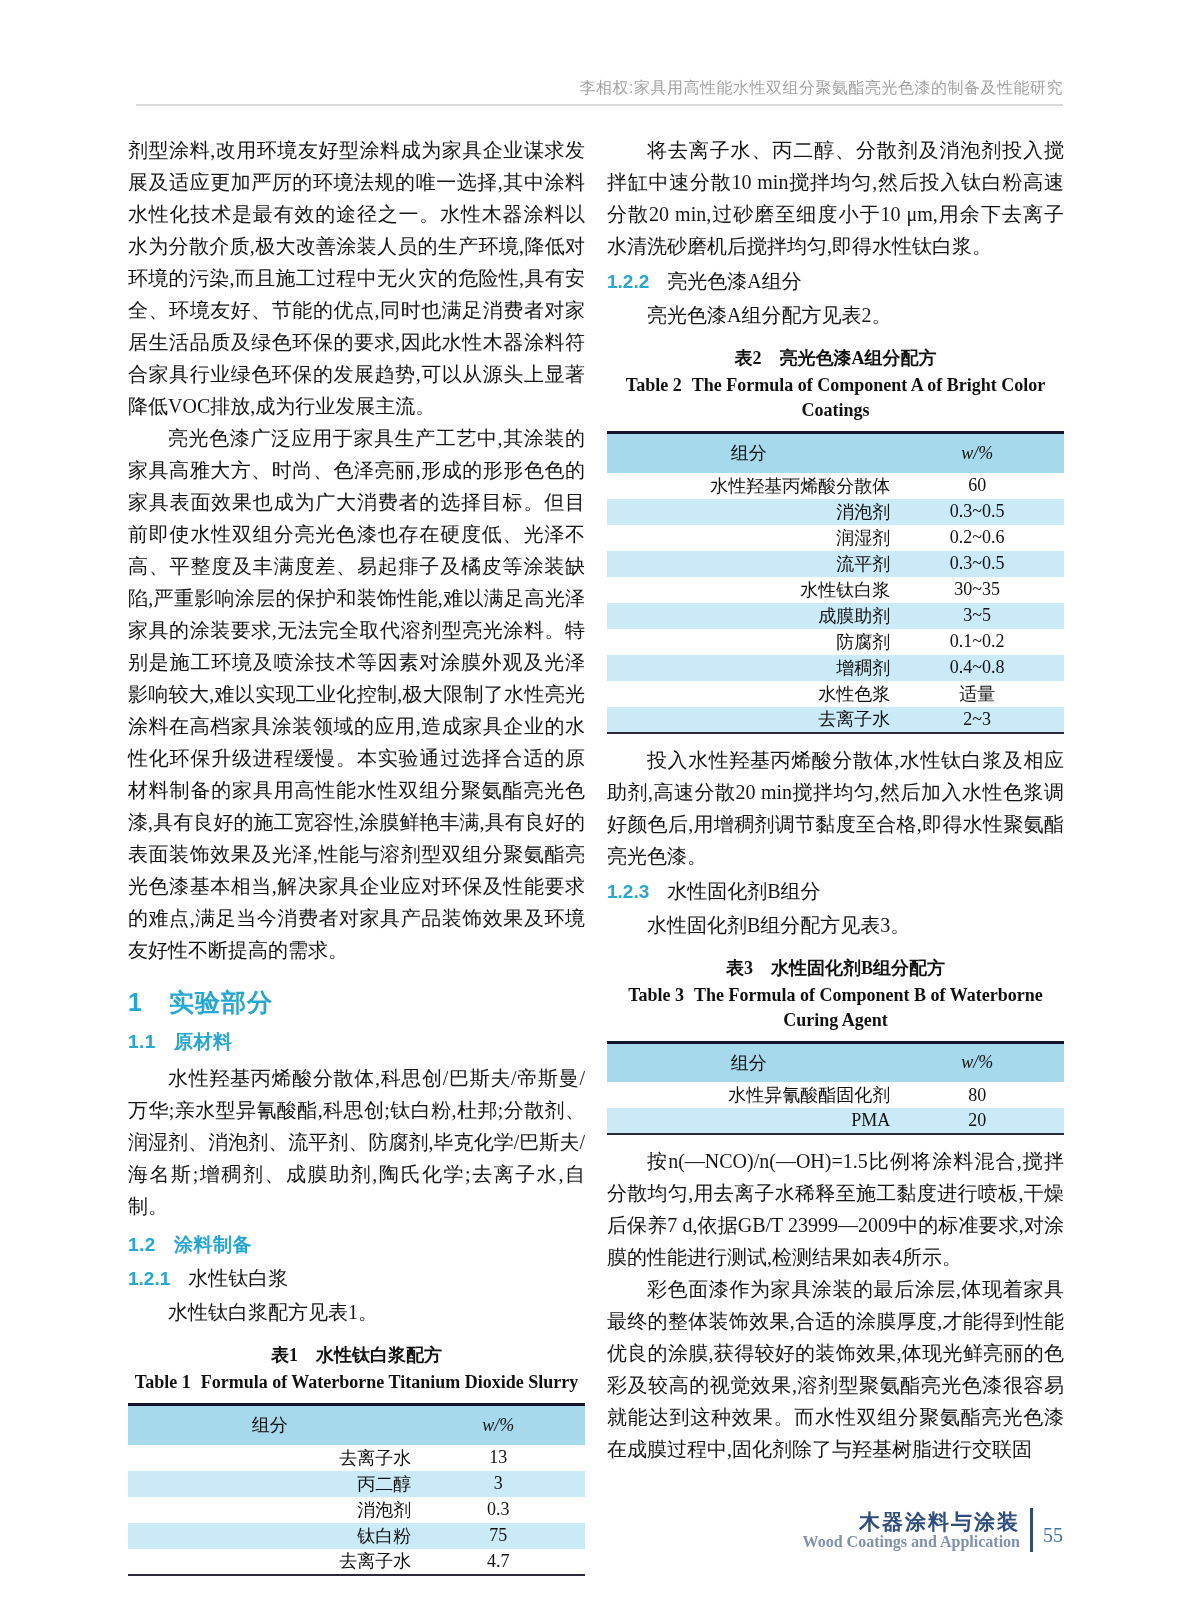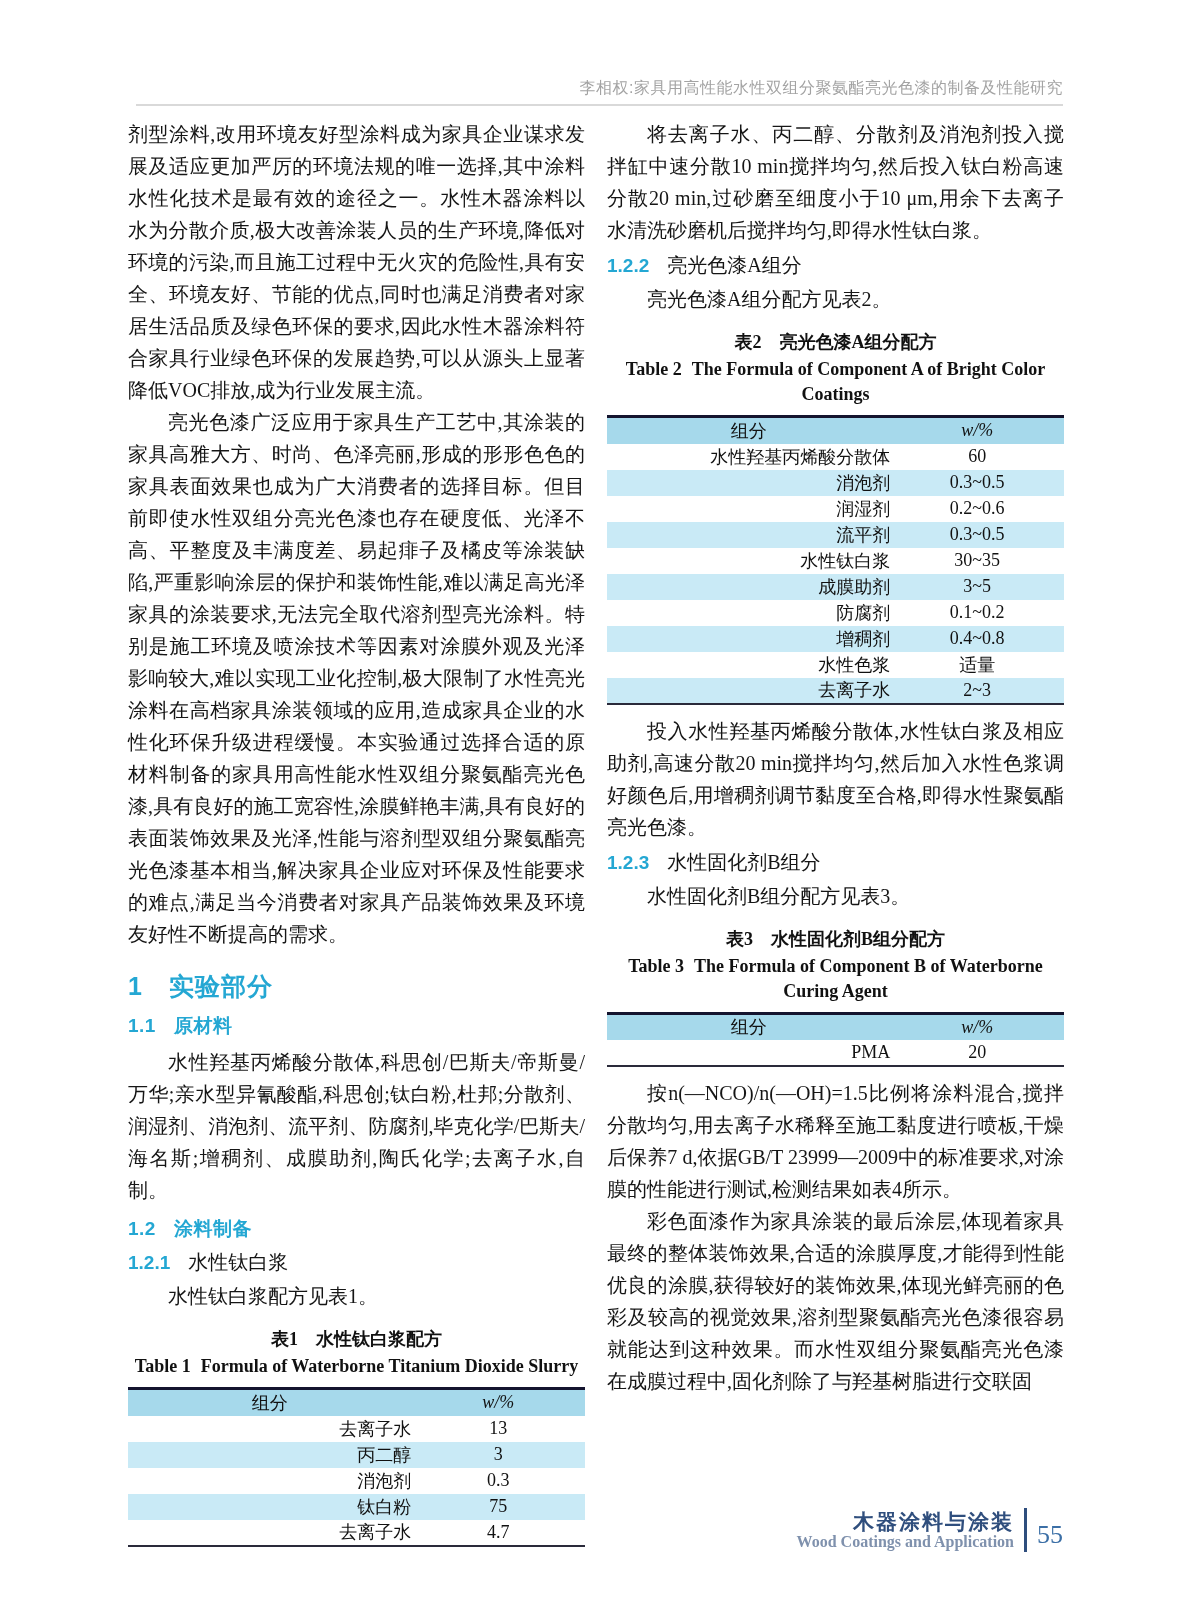--- a/index.html
+++ b/index.html
@@ -20,21 +20,21 @@
     font-family:"Liberation Sans","DejaVu Sans",sans-serif;
     font-size:16px; color:#a3a3a3;
     letter-spacing:0.5px;
   }
   .head-rule {
     position:absolute; top:104px; left:136px; width:927px; height:0;
     border-top:2px solid #d9d9d9;
   }
   
   .columns {
-    position:absolute; top:118px; left:128px; width:936px;
+    position:absolute; top:134px; left:128px; width:936px;
     display:flex; gap:22px;
   }
   .col { flex:0 0 457px; width:457px; }
   p.body {
     font-size:20px; line-height:32px;
     text-align:justify; text-justify:inter-ideograph;
     word-break:break-all;
     color:#151515;
   }
   p.indent { text-indent:2em; }
@@ -70,21 +70,21 @@
   }
   .cap-en .cap-title { margin-left:10px; }
   table.data {
     width:100%; border-collapse:collapse;
     border-top:3px solid #14142e;
     border-bottom:2px solid #2a2a3a;
     font-size:18px;
   }
   table.data th {
     background:#a6d9eb; font-weight:normal;
-    height:27px; text-align:center; color:#111;
+    height:40px; text-align:center; color:#111;
   }
   table.data td { height:26px; color:#111; }
   table.data td:first-child { text-align:right; padding-left:85px; width:62%; }
   table.data th:first-child { width:62%; }
   table.data td:last-child { text-align:center; }
   table.data tbody tr:nth-child(even) { background:#c9eaf6; }
   .w-head { font-style:italic; font-family:"Liberation Serif","DejaVu Serif",serif; }
   
   .footer {
     position:absolute; right:124px; bottom:48px;
@@ -94,21 +94,21 @@
   .journal-zh {
     font-family:"Liberation Sans","DejaVu Sans",sans-serif;
     font-size:21px; font-weight:bold; color:#2f4e7d; letter-spacing:2px;
     line-height:24px;
   }
   .journal-en {
     font-size:16px; color:#7f91ad; line-height:16px; font-weight:bold;
   }
   .footer-divider { width:3px; height:44px; background:#2f4e7d; }
   .page-num {
-    font-size:26px; color:#3b6fa6; padding-left:10px; padding-top:10px;
+    font-size:20px; color:#3b6fa6; padding-left:10px; padding-top:10px;
     font-family:"Liberation Serif","DejaVu Serif",serif;
   }
 </style>
 </head>
 <body>
 
 <div class="page">
 
   <div class="running-head">李相权:家具用高性能水性双组分聚氨酯亮光色漆的制备及性能研究</div>
   <div class="head-rule"></div>
@@ -239,20 +239,24 @@
         <div class="cap-zh"><span class="cap-label">表3</span><span class="cap-title">水性固化剂B组分配方</span></div>
         <div class="cap-en"><span class="cap-label">Table 3</span><span class="cap-title">The Formula of Component B of Waterborne Curing Agent</span></div>
         <table class="data">
           <thead>
             <tr>
               <th>组分</th>
               <th class="w-head">w/%</th>
             </tr>
           </thead>
           <tbody>
+            <tr>
+                <td>水性异氰酸酯固化剂</td>
+                <td>80</td>
+              </tr>
             <tr>
                 <td>PMA</td>
                 <td>20</td>
               </tr>
           </tbody>
         </table>
       </div>
 
 
       <p class="body indent">按n(—NCO)/n(—OH)=1.5比例将涂料混合,搅拌分散均匀,用去离子水稀释至施工黏度进行喷板,干燥后保养7 d,依据GB/T 23999—2009中的标准要求,对涂膜的性能进行测试,检测结果如表4所示。</p>

